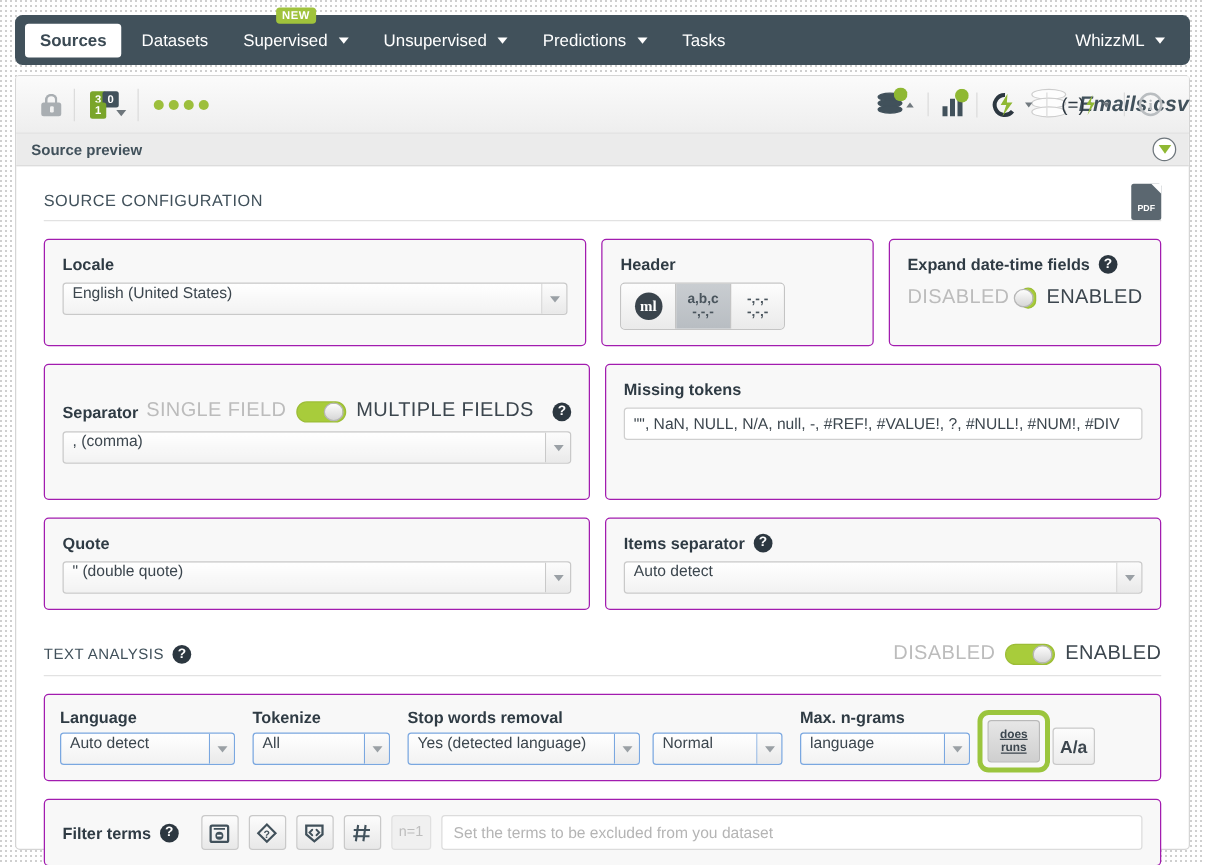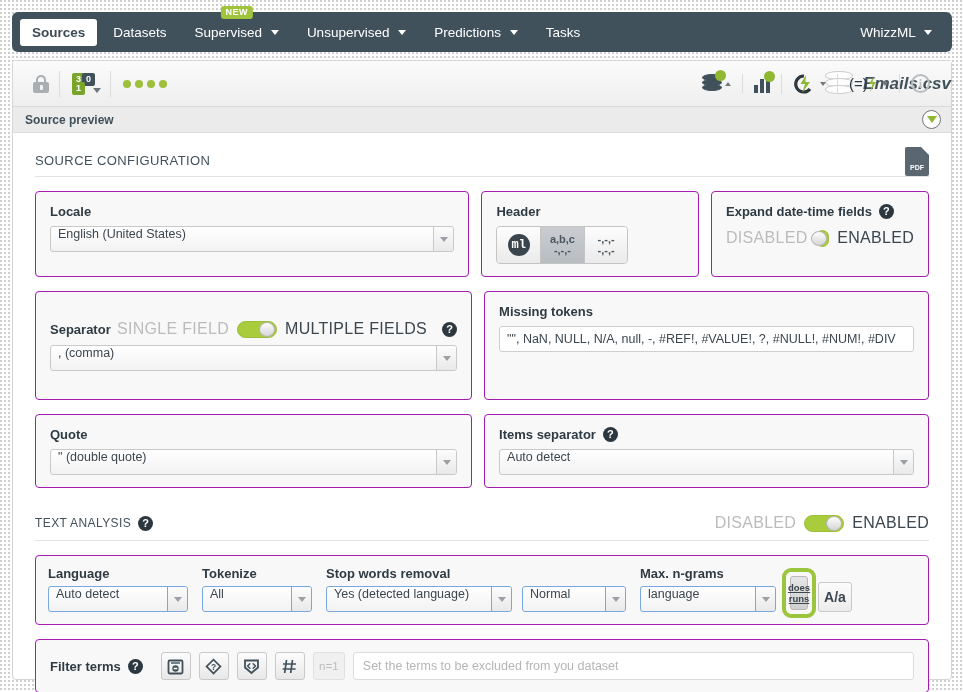--- a/index.html
+++ b/index.html
@@ -288,21 +288,21 @@
     font-size: 11px; font-weight: bold; color: #4a555d;
     line-height: 11px;
   }
   .seg + .seg { border-left: 1px solid #c4c4c4; }
   .seg.sel { background: linear-gradient(#c9cdd1,#b8bdc2); }
   .ml-logo {
     width: 22px; height: 22px; border-radius: 50%;
     background: #3a444c; color: #fff;
     font-size: 12px; font-weight: bold;
     display: flex; align-items: center; justify-content: center;
-    font-family: Liberation Mono, monospace;
+    font-family: Liberation Serif, serif;
   }
 
   .textinput {
     width: 100%; height: 26px;
     border: 1px solid #cfcfcf; border-radius: 3px;
     background: #ffffff;
     font-size: 12.5px; color: #3c464e;
     padding: 0 7px;
     display: flex; align-items: center;
     overflow: hidden; white-space: nowrap;
@@ -314,21 +314,21 @@
   .ta-col .fld-label { margin-bottom: 5px; }
 
   .sqbtn {
     width: 30px; height: 28px;
     border: 1px solid #c9c9c9; border-radius: 3px;
     background: linear-gradient(#fcfcfc,#e8e8e8);
     display: flex; align-items: center; justify-content: center;
     cursor: pointer; color: #41515b;
   }
   .stem-btn {
-    width: 18px; height: 34px;
+    width: 42px; height: 34px;
     border: 1px solid #b9b9b9; border-radius: 3px;
     background: linear-gradient(#e6e6e6,#cfcfcf);
     display: flex; flex-direction: column;
     align-items: center; justify-content: center;
     font-size: 9.5px; font-weight: bold; color: #3c464e;
     line-height: 11px; cursor: pointer;
   }
   .stem-btn u { text-decoration: underline; }
   .highlight-ring {
     border: 4px solid #9bc53d; border-radius: 9px;

